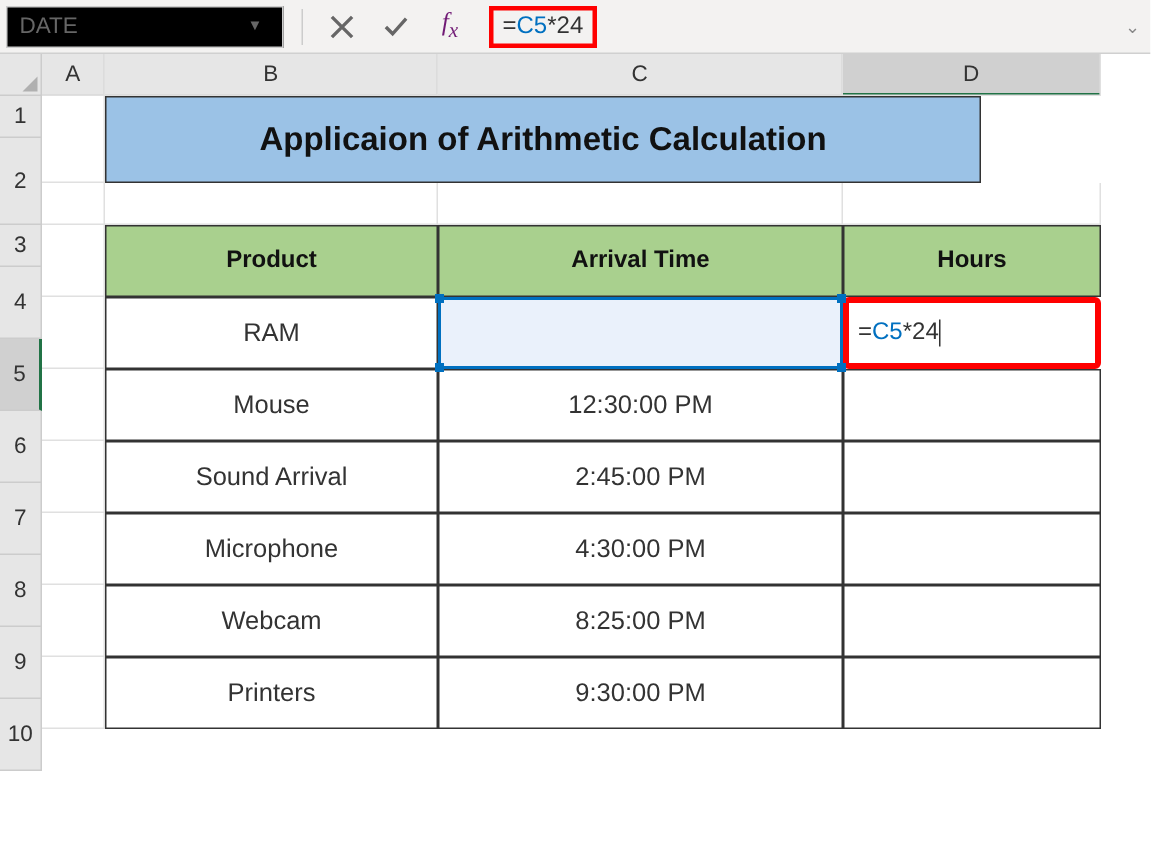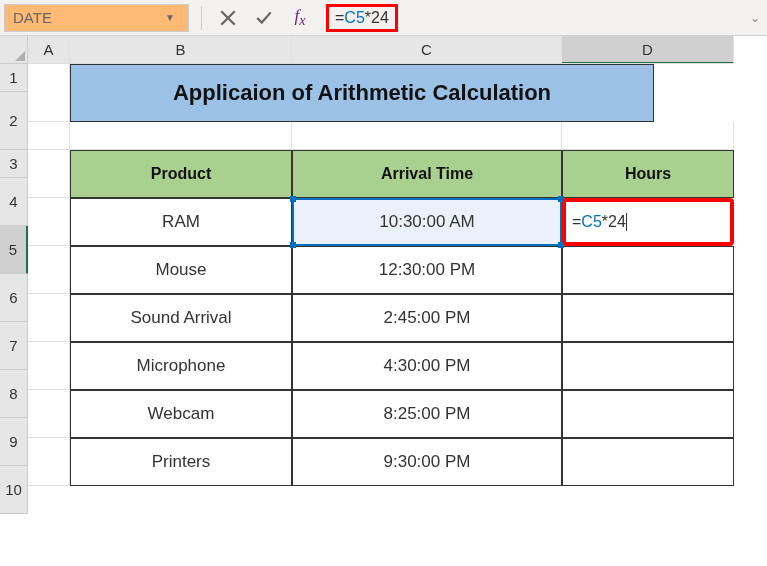--- a/index.html
+++ b/index.html
@@ -1,18 +1,18 @@
 <!DOCTYPE html>
 <html><head>
   <meta charset="utf-8">
   <style>
     * { box-sizing: border-box; margin: 0; padding: 0; }
     body { font-family: 'Segoe UI', Tahoma, sans-serif; background: #fff; width: 767px; height: 566px; overflow: hidden; }
     .formula-bar { display: flex; align-items: center; height: 36px; border-bottom: 1px solid #d0d0d0; background: #f3f2f1; }
-    .name-box { width: 185px; height: 28px; background: #fdba74; border: 1px solid #ccc; margin: 0 4px; display: flex; align-items: center; padding: 0 8px; color: #666; font-size: 15px; }
+    .name-box { width: 185px; height: 28px; background: #000000; border: 1px solid #ccc; margin: 0 4px; display: flex; align-items: center; padding: 0 8px; color: #666; font-size: 15px; }
     .name-box-dd { width: 20px; text-align: center; color: #666; font-size: 10px; }
     .fb-divider { width: 1px; height: 24px; background: #ccc; margin: 0 8px; }
     .fb-btn { width: 36px; height: 28px; display: flex; align-items: center; justify-content: center; color: #701a75; font-size: 18px; cursor: pointer; }
     .fb-btn svg { width: 18px; height: 18px; }
     .formula-input { flex: 1; height: 30px; display: flex; align-items: center; padding: 0 8px; font-size: 16px; }
     .formula-highlight { border: 3px solid #ff0000; padding: 2px 6px; display: inline-block; }
     .formula-eq { color: #333; }
     .formula-ref { color: #0070c0; }
     .formula-op { color: #333; }
     .formula-num { color: #333; }
@@ -135,21 +135,20 @@
       <div class="grid-row">
         <div class="cell col-A row-4"></div>
         <div class="cell header-cell col-B row-4">Product</div>
         <div class="cell header-cell col-C row-4">Arrival Time</div>
         <div class="cell header-cell col-D row-4">Hours</div>
       </div>
       <div class="grid-row">
         <div class="cell col-A row-5"></div>
         <div class="cell data-cell col-B row-5">RAM</div>
         <div class="cell data-cell cell-c5 col-C row-5">
-          <span>10:30:00 AM</span>
           <span class="c5-handle-tr"></span>
           <span class="c5-handle-bl"></span>
         </div>
         <div class="cell data-cell cell-d5 col-D row-5">
           <span>=</span>
             <span style="color:#0070c0">C5</span>
             <span>*</span>
             <span>24</span>
             <span class="cursor-line"></span>
         </div>

